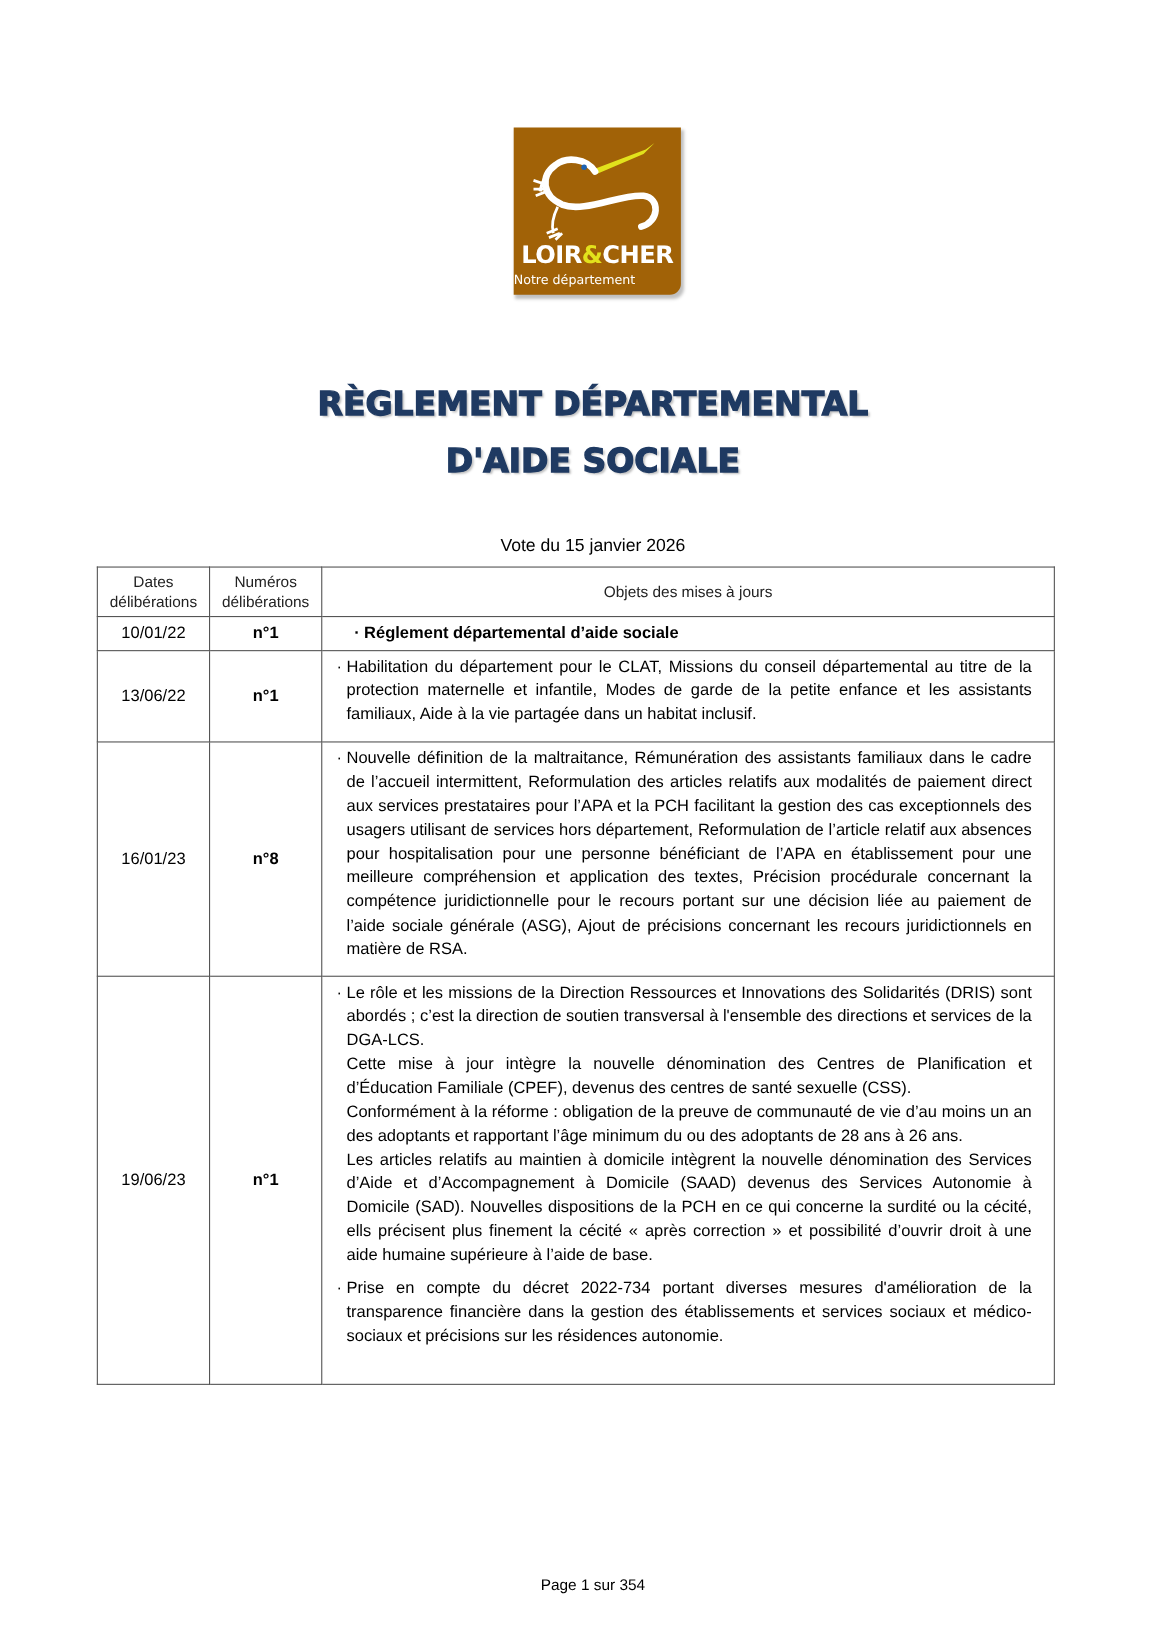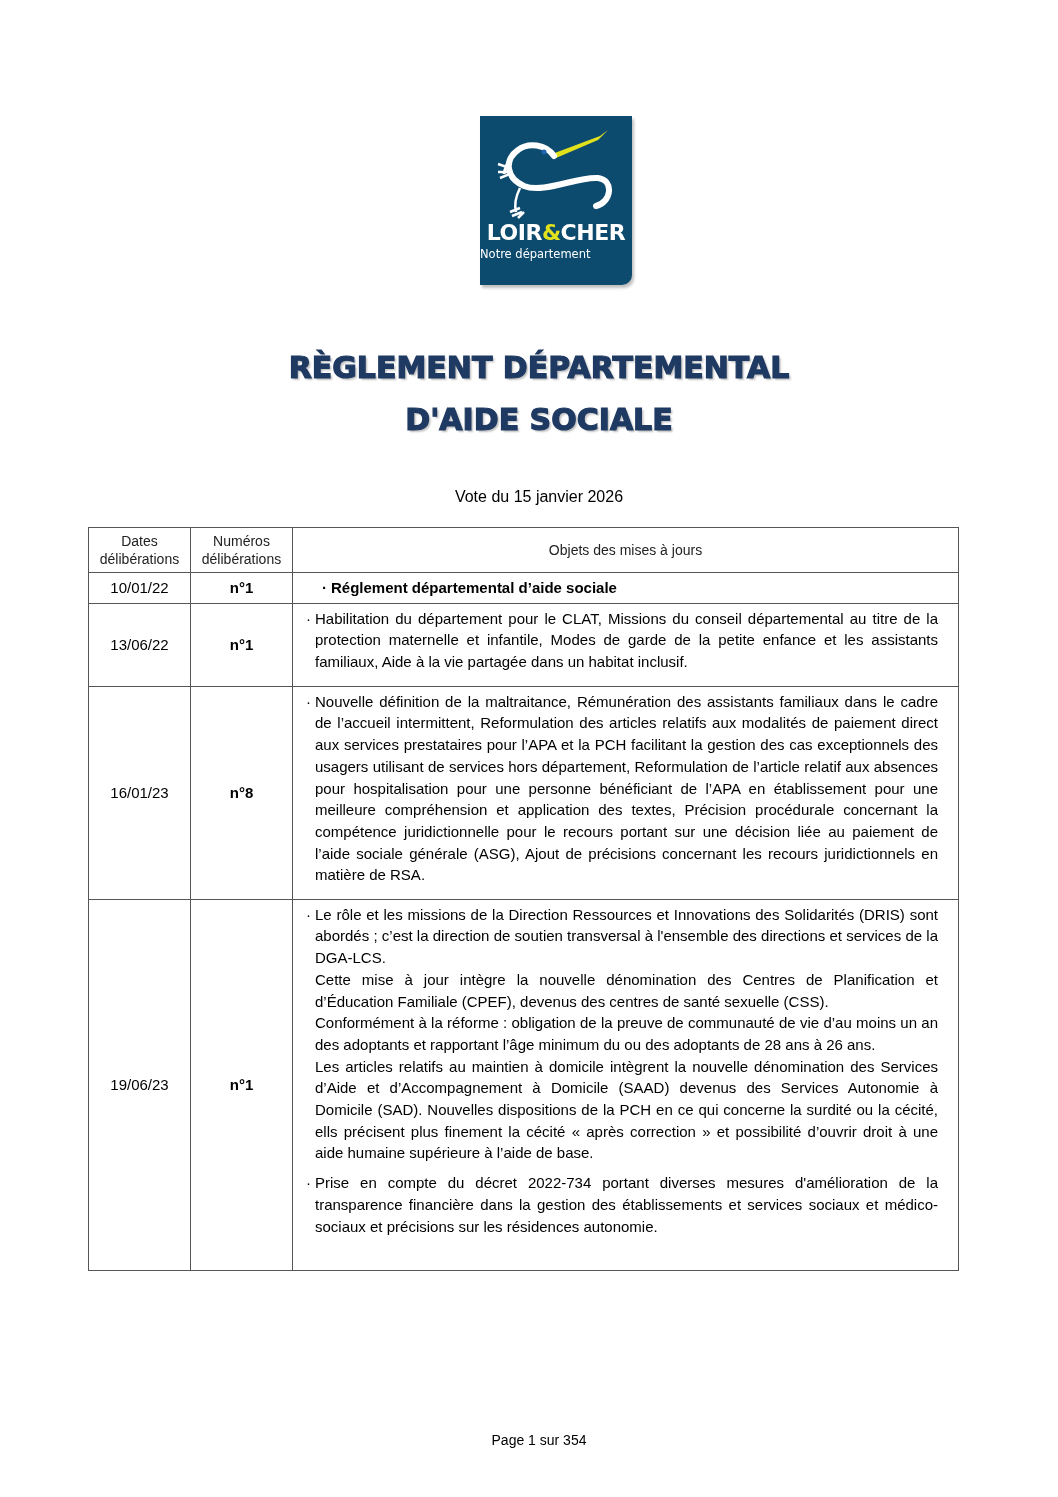--- a/index.html
+++ b/index.html
@@ -1,36 +1,36 @@
 <!DOCTYPE html>
 <html><head>
   <meta charset="utf-8">
   <style>
     html, body { margin: 0; padding: 0; background: #ffffff; }
     body { width: 1058px; height: 1497px; position: relative; overflow: hidden;
            font-family: "Liberation Sans", sans-serif; color: #000; }
-    .logo { position: absolute; left: 480px; top: 116px; width: 152px; height: 169px;
-            background: #0c4a6e; box-shadow: 2px 3px 3px rgba(0,0,0,0.25);
+    .logo { position: absolute; left: 467px; top: 116px; width: 152px; height: 152px;
+            background: #a16207; box-shadow: 2px 3px 3px rgba(0,0,0,0.25);
             border-bottom-right-radius: 10px; }
     .logo svg { position: absolute; left: 0; top: 0; }
     .logo-name { position: absolute; left: 0; width: 152px; top: 104px; text-align: center;
                  color: #fff; font-weight: bold; font-size: 22px; letter-spacing: -0.5px;
                  font-family: "DejaVu Sans", sans-serif; }
     .logo-name .amp { color: #e2e21c; }
     .logo-sub { position: absolute; left: 0; width: 152px; top: 131px; text-align: left;
                 color: #fff; font-size: 11.5px; font-family: "DejaVu Sans", sans-serif; }
     .title { position: absolute; left: 0; width: 1078px; text-align: center;
              font-family: "DejaVu Sans", sans-serif; font-weight: bold; font-size: 30px;
              color: #1f3a62; letter-spacing: 0px;
              text-shadow: 2px 2px 2px rgba(0,0,0,0.25); -webkit-text-stroke: 1.2px #1f3a62; }
     .t1 { top: 350px; }
     .t2 { top: 402px; }
     .vote { position: absolute; left: 0; width: 1078px; top: 488px; text-align: center;
             font-size: 16px; font-family: "Liberation Sans", sans-serif; }
-    table.updates { position: absolute; left: 88px; top: 527px; width: 871px;
+    table.updates { position: absolute; left: 88px; top: 515px; width: 871px;
                     border-collapse: collapse; font-size: 15px; }
     table.updates td, table.updates th { border: 1.5px solid #555; }
     th { font-weight: normal; font-size: 14px; color: #222; line-height: 18px; padding: 2px 2px; height: 40px; }
     th.c1 { width: 97px; }
     th.c2 { width: 97px; margin-top: 48px; }
     td.date { text-align: center; vertical-align: middle; }
     td.num { text-align: center; vertical-align: middle; font-weight: bold; }
     td.obj { vertical-align: top; padding: 4px 20px 6px 22px; text-align: justify; line-height: 21.7px; position: relative; }
     .para { position: relative; }
     .para.bullet::before { content: "·"; position: absolute; left: -9px; top: 0; }

